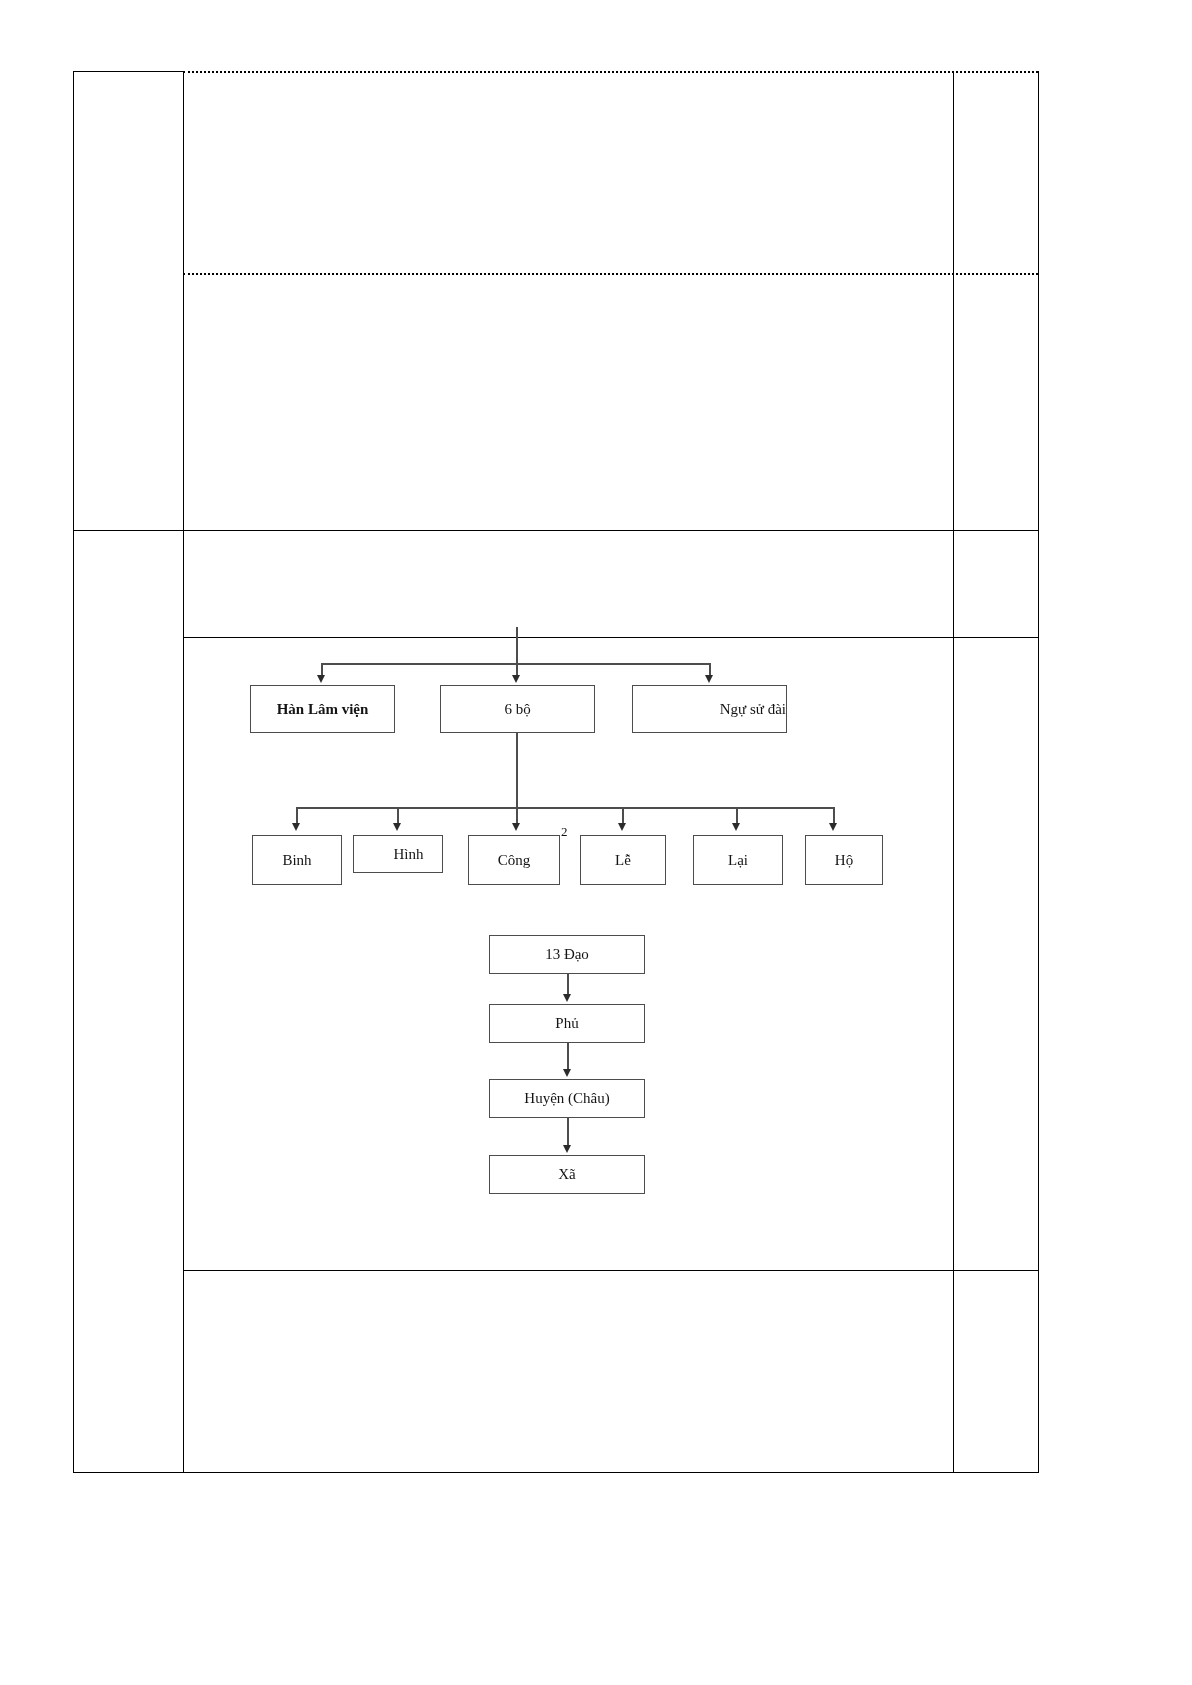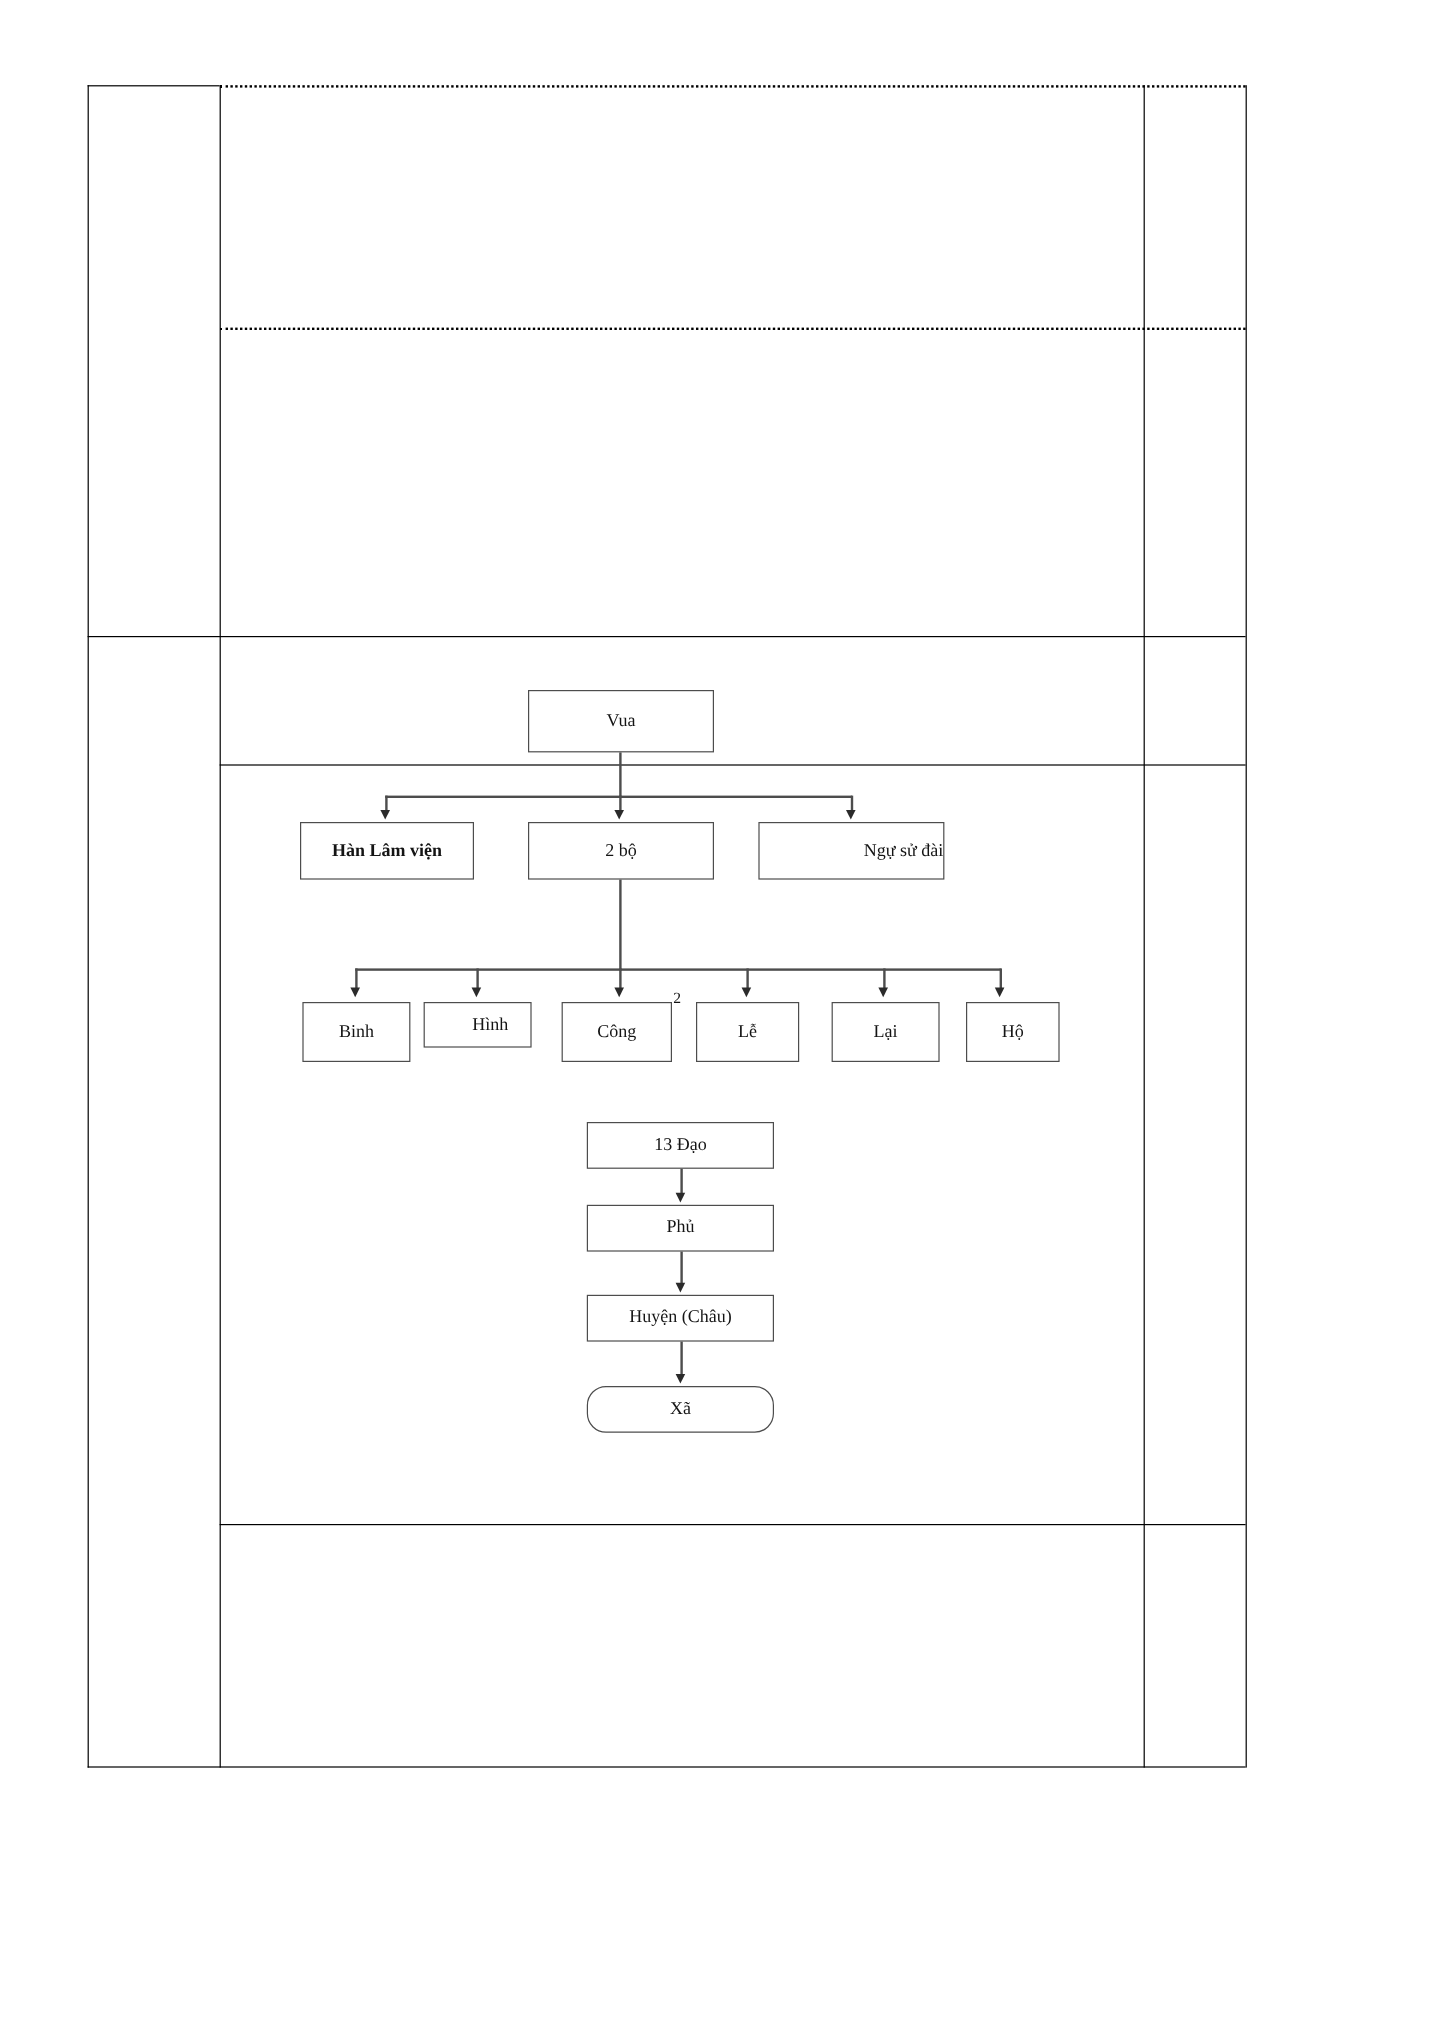--- a/index.html
+++ b/index.html
@@ -117,21 +117,21 @@
   #node-binh         { left: 134px; top: 260px; width: 90px;  height: 50px; }
   #node-hinh         { left: 235px; top: 260px; width: 90px;  height: 38px; padding-left: 21px; }
   #node-cong         { left: 350px; top: 260px; width: 92px;  height: 50px; }
   #node-le           { left: 462px; top: 260px; width: 86px;  height: 50px; }
   #node-lai          { left: 575px; top: 260px; width: 90px;  height: 50px; }
   #node-ho           { left: 687px; top: 260px; width: 78px;  height: 50px; }
 
   #node-13dao        { left: 371px; top: 360px; width: 156px; height: 39px; }
   #node-phu          { left: 371px; top: 429px; width: 156px; height: 39px; text-align: right; }
   #node-huyenchau    { left: 371px; top: 504px; width: 156px; height: 39px; }
-  #node-xa           { left: 371px; top: 580px; width: 156px; height: 39px; border-radius: 16px; }
+  #node-xa           { left: 371px; top: 580px; width: 156px; height: 39px; }
 </style>
 </head>
 <body>
 
 <div class="page-sheet">
 
   <div class="doc-table">
 
     <div class="vrule left-outer"></div>
     <div class="vrule col1-col2"></div>
@@ -143,38 +143,35 @@
     <div class="hrule dotted h-mid-dotted"></div>
     <div class="hrule        h-row2"></div>
     <div class="hrule        h-row3"></div>
     <div class="hrule        h-row4"></div>
     <div class="hrule        h-bottom"></div>
 
   </div>
 
   <div class="chart">
 
-    <div class="node" id="node-vua">
-      <span>Vua</span>
-    </div>
 
     <div class="connector v" style="left:398px; top:52px; height:38px;"></div>
     <div class="connector h" style="left:203px; top:88px; width:389px;"></div>
     <div class="connector v" style="left:203px; top:88px; height:14px;"></div>
     <div class="arrowhead" style="left:199px; top:100px;"></div>
     <div class="connector v" style="left:398px; top:88px; height:14px;"></div>
     <div class="arrowhead" style="left:394px; top:100px;"></div>
     <div class="connector v" style="left:591px; top:88px; height:14px;"></div>
     <div class="arrowhead" style="left:587px; top:100px;"></div>
 
     <div class="node" id="node-hanlamvien">
       <span>Hàn Lâm viện</span>
     </div>
     <div class="node" id="node-6bo">
-      <span>2 bộ</span>
+      <span>6 bộ</span>
     </div>
     <div class="node" id="node-ngusudai">
       <span>Ngự sử đài</span>
     </div>
 
     <div class="connector v" style="left:398px; top:158px; height:76px;"></div>
     <div class="connector h" style="left:178px; top:232px; width:538px;"></div>
 
     <div class="connector v" style="left:178px; top:232px; height:18px;"></div>
     <div class="arrowhead" style="left:174px; top:248px;"></div>

